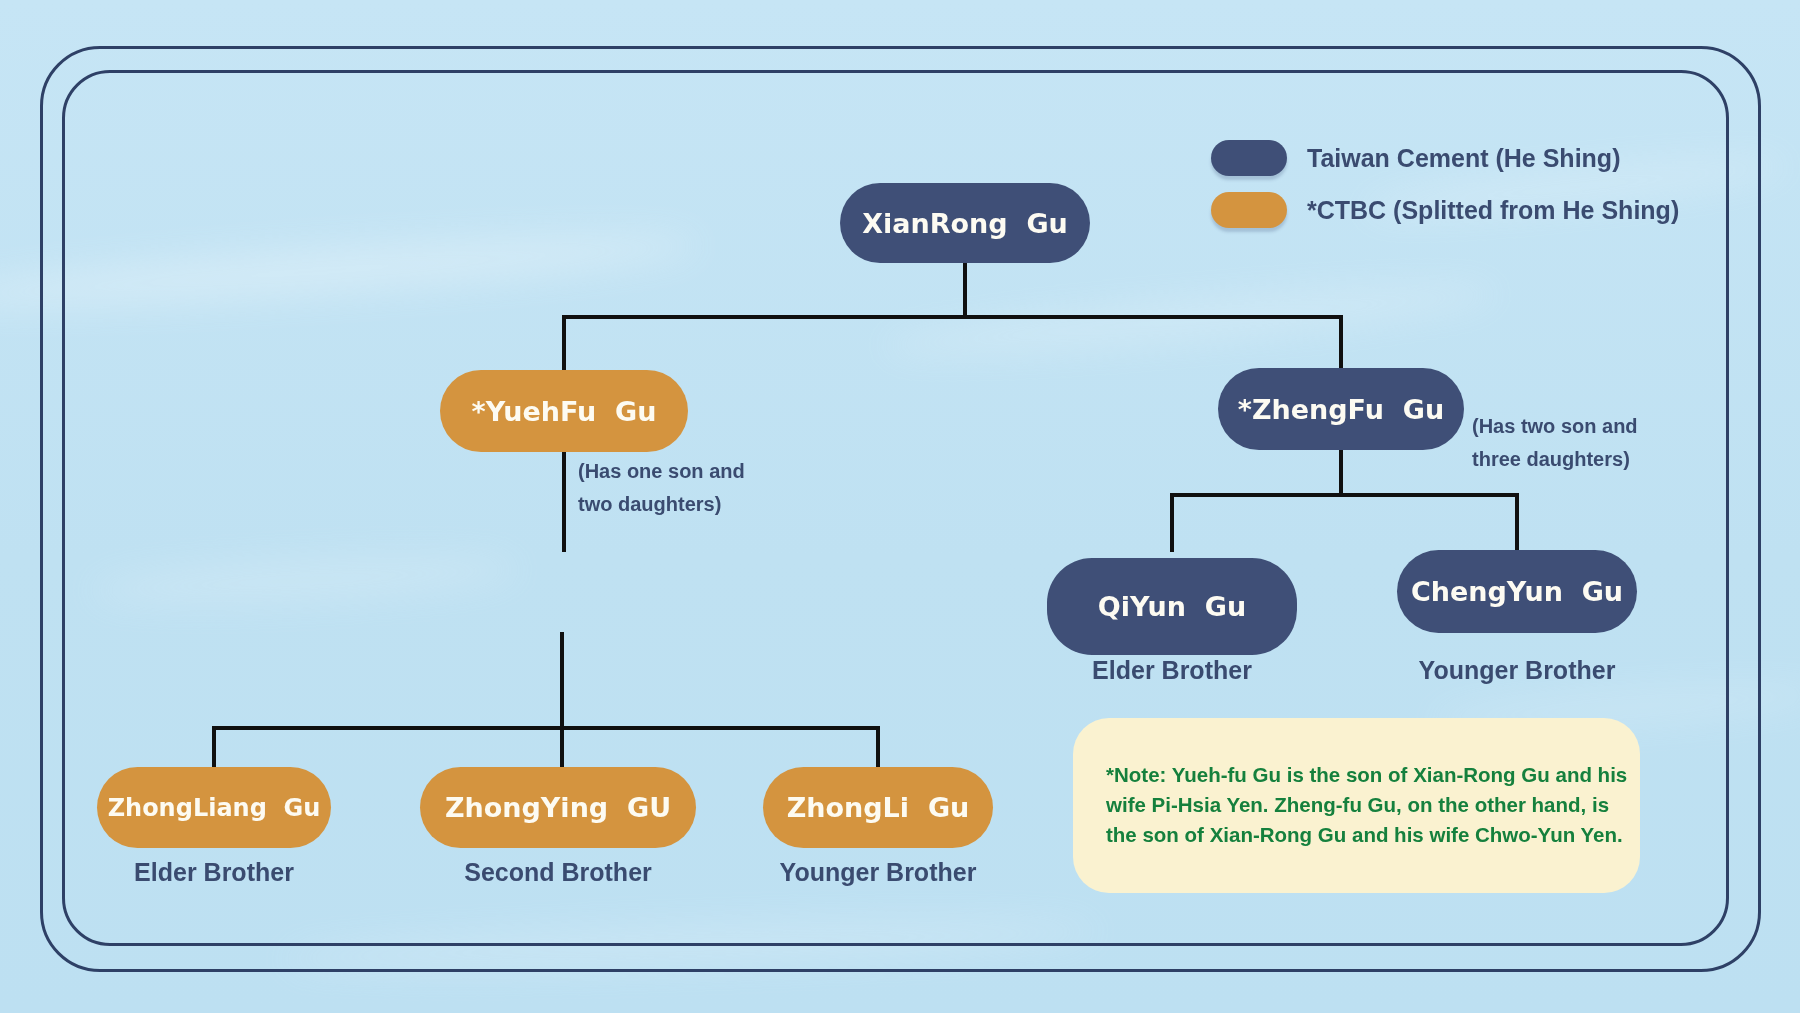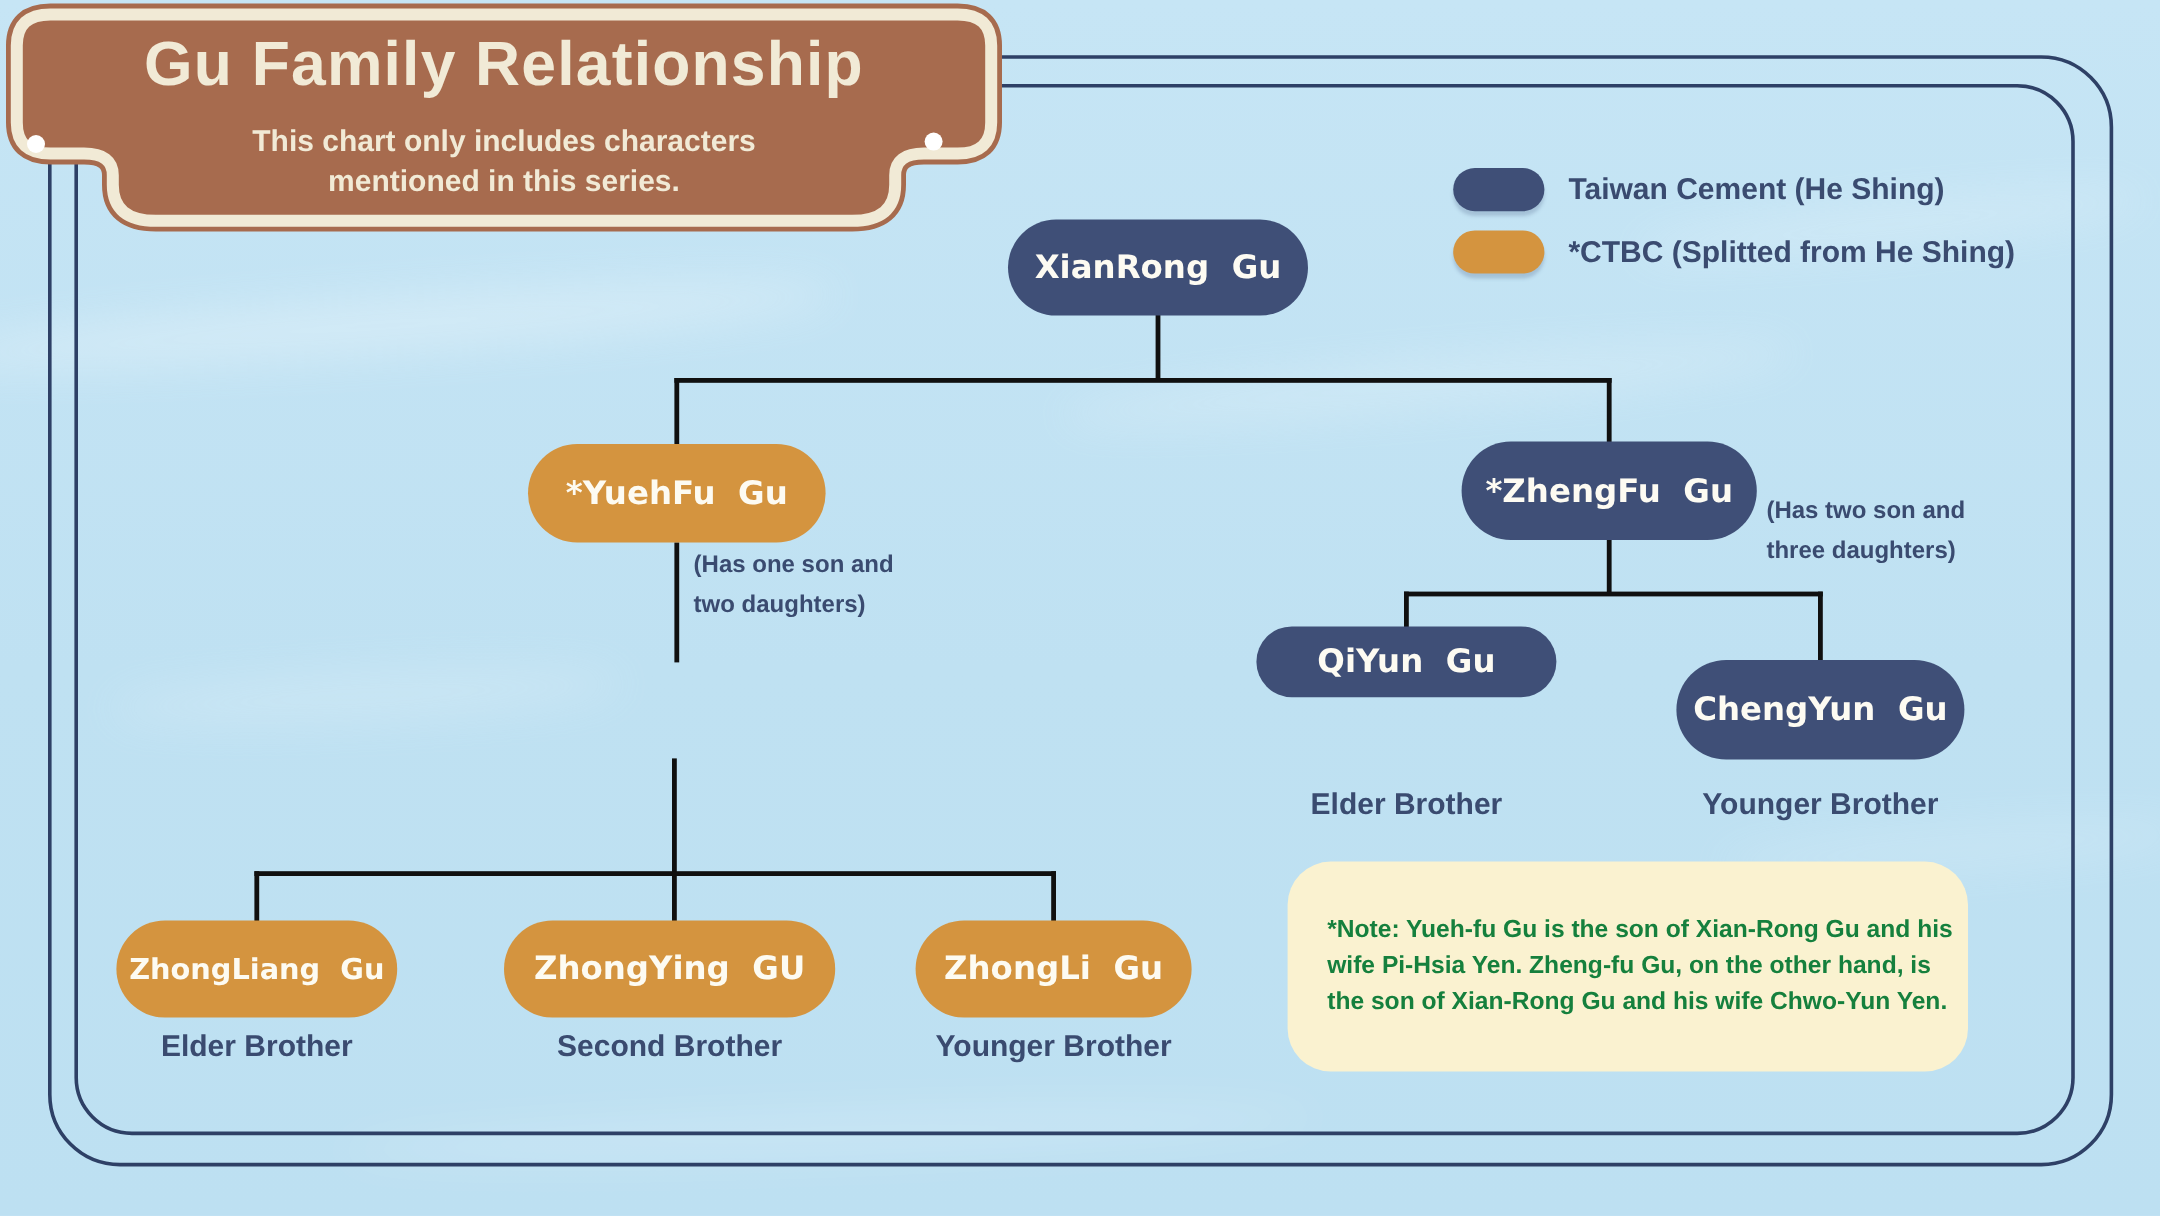--- a/index.html
+++ b/index.html
@@ -23,21 +23,21 @@
   
   .pill{position:absolute;z-index:3;display:flex;align-items:center;justify-content:center;
     color:#fdfbf2;font-family:"DejaVu Sans",sans-serif;font-weight:bold;font-size:27px;
     white-space:pre;border-radius:45px;}
   .navy{background:#3f4f77;}
   .orange{background:#d4943f;}
   #p-xianrong{left:840px;top:183px;width:250px;height:80px;}
   #p-yuehfu{left:440px;top:370px;width:248px;height:82px;text-align:center;}
   #p-zhengfu{left:1218px;top:368px;width:246px;height:82px;}
   #p-liansong{left:440px;top:550px;width:248px;height:82px;}
-  #p-qiyun{left:1047px;top:522px;width:250px;height:59px;}
+  #p-qiyun{left:1047px;top:558px;width:250px;height:97px;}
   #p-chengyun{left:1397px;top:550px;width:240px;height:83px;}
   #p-zhongliang{left:97px;top:767px;width:234px;height:81px;font-size:24px;}
   #p-zhongying{left:420px;top:767px;width:276px;height:81px;}
   #p-zhongli{left:763px;top:767px;width:230px;height:81px;}
   
   .rel{position:absolute;z-index:3;text-align:center;color:#3a4b70;font-weight:bold;font-size:25px;}
   #r-qiyun{left:1047px;top:656px;width:250px;}
   #r-chengyun{left:1377px;top:656px;width:280px;}
   #r-zhongliang{left:77px;top:858px;width:274px;}
   #r-zhongying{left:420px;top:858px;width:276px;}
@@ -128,25 +128,14 @@
     <span class="lswatch orange"></span>
     <span class="ltext">*CTBC (Splitted from He Shing)</span>
   </div>
 
   <div id="notebox">
     <div class="nline">*Note: Yueh-fu Gu is the son of Xian-Rong Gu and his</div>
     <div class="nline">wife Pi-Hsia Yen. Zheng-fu Gu, on the other hand, is</div>
     <div class="nline">the son of Xian-Rong Gu and his wife Chwo-Yun Yen.</div>
   </div>
 
-  <div id="banner">
-    <svg width="832" height="208" viewBox="0 0 832 208">
-      <path d="M 38,10 H 794 Q 822,10 822,36 V 100 Q 822,126 794,126 H 766 Q 742,126 742,144 V 152 Q 742,182 706,182 H 126 Q 90,182 90,152 V 144 Q 90,126 66,126 H 38 Q 10,126 10,100 V 36 Q 10,10 38,10 Z" fill="none" stroke="#a76b4e" stroke-width="18"></path>
-      <path d="M 38,10 H 794 Q 822,10 822,36 V 100 Q 822,126 794,126 H 766 Q 742,126 742,144 V 152 Q 742,182 706,182 H 126 Q 90,182 90,152 V 144 Q 90,126 66,126 H 38 Q 10,126 10,100 V 36 Q 10,10 38,10 Z" fill="#a76b4e" stroke="#f1ead6" stroke-width="10"></path>
-      <circle cx="26" cy="118" r="7.5" fill="#ffffff"></circle>
-      <circle cx="774" cy="116" r="7.5" fill="#ffffff"></circle>
-    </svg>
-    <div class="banner-title">Gu Family Relationship</div>
-    <div class="banner-sub" id="bsub1">This chart only includes characters</div>
-    <div class="banner-sub" id="bsub2">mentioned in this series.</div>
-  </div>
 
 </div>
 
 </body></html>

